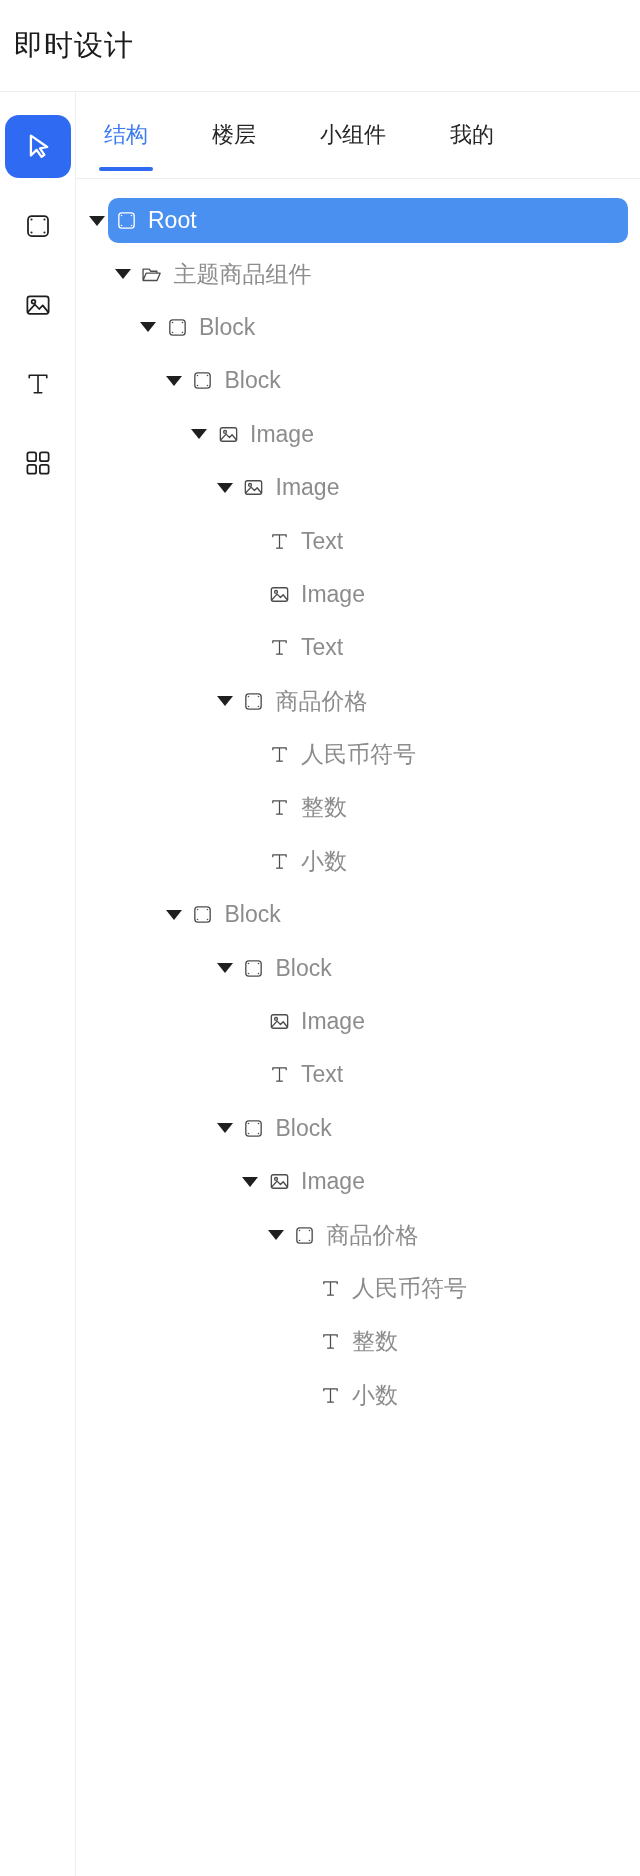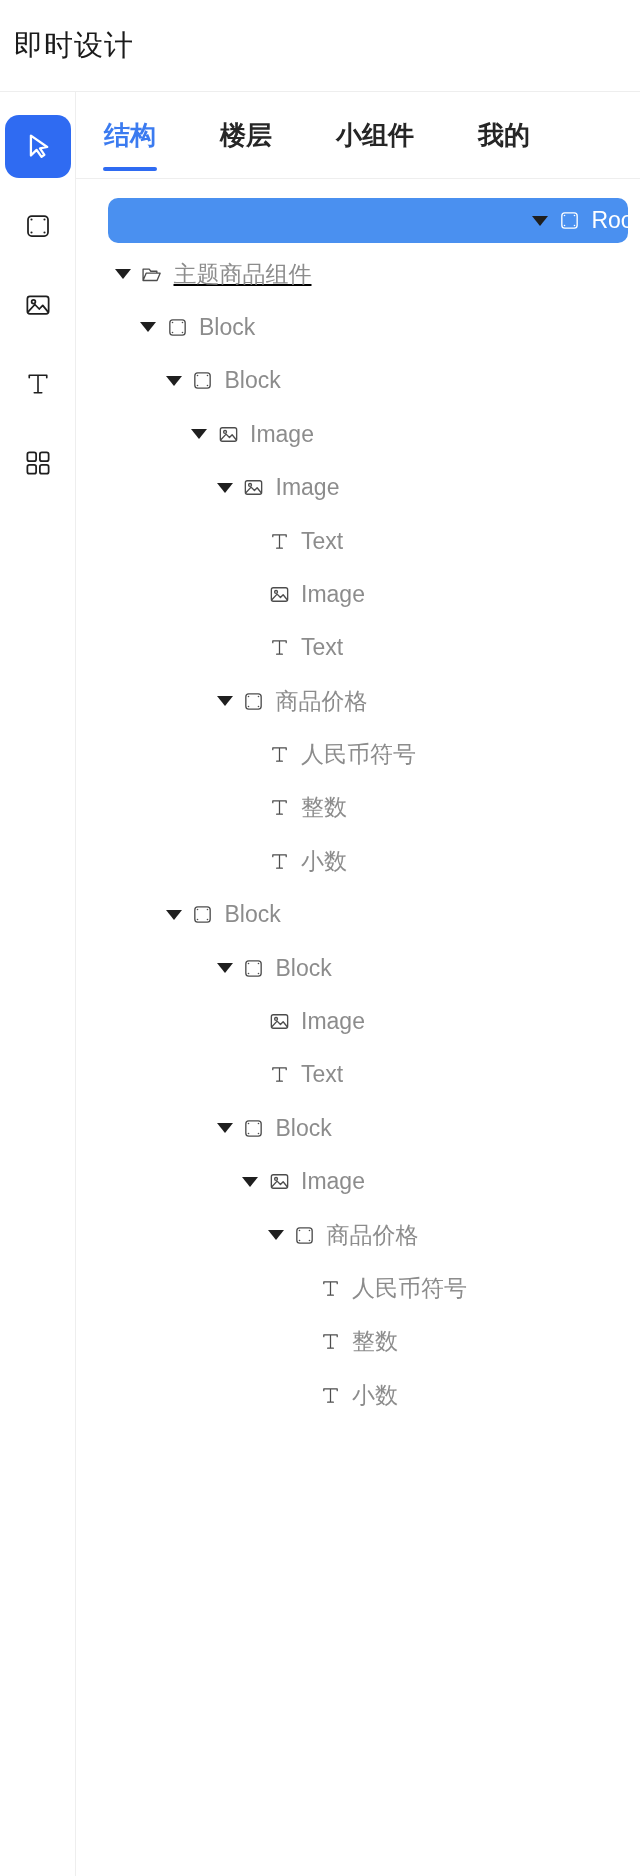--- a/index.html
+++ b/index.html
@@ -84,29 +84,28 @@
     height: 87px;
     flex: 0 0 87px;
     display: flex;
     align-items: flex-start;
     border-bottom: 1px solid #eeeeee;
     padding-top: 26px;
     padding-left: 22px;
   }
   .tab {
     position: relative;
-    font-size: 26px;
+    font-size: 22px;
     color: #262626;
     padding: 0 6px;
     margin-right: 52px;
     height: 60px;
     line-height: 34px;
     cursor: pointer;
     white-space: nowrap;
-    font-weight: bold;
   }
   .tab:last-child { margin-right: 0; }
   .tab.active { color: #3b7bf0; }
   .tab.active::after {
     content: "";
     position: absolute;
     left: 50%;
     transform: translateX(-50%);
     bottom: 7px;
     width: 54px;
@@ -238,37 +237,37 @@
       </div>
 
     <div class="panel">
       <div class="tabbar" id="tabbar">
           <div class="tab active">结构</div>
           <div class="tab">楼层</div>
           <div class="tab">小组件</div>
           <div class="tab">我的</div>
         </div>
       <div class="tree" id="tree">
-          <div class="tree-row selected" style="padding-left: 10px; justify-content: flex-end;">
+          <div class="tree-row selected" style="padding-left: 10px;">
             <div class="row-bg" style="left: 32px;"></div>
             <div class="twisty">
               <span class="caret"></span>
             </div>
             <div class="node-icon">
               <svg width="23" height="23" viewBox="0 0 24 24" fill="none" stroke="#ffffff" stroke-width="1.4" stroke-linecap="round" stroke-linejoin="round">
                 <rect x="4" y="4" width="16" height="16" rx="3"></rect>
                 <circle cx="6.8" cy="6.8" r="0.85" fill="#ffffff" stroke="none"></circle>
                 <circle cx="17.2" cy="6.8" r="0.85" fill="#ffffff" stroke="none"></circle>
                 <circle cx="6.8" cy="17.2" r="0.85" fill="#ffffff" stroke="none"></circle>
                 <circle cx="17.2" cy="17.2" r="0.85" fill="#ffffff" stroke="none"></circle>
               </svg>
             </div>
             <div class="node-label">Root</div>
           </div>
-          <div class="tree-row" style="padding-left: 35.5px; text-decoration: underline;">
+          <div class="tree-row" style="padding-left: 35.5px;">
             <div class="row-bg" style="left: 57.5px;"></div>
             <div class="twisty">
               <span class="caret"></span>
             </div>
             <div class="node-icon">
               <svg width="23" height="23" viewBox="0 0 24 24" fill="none" stroke="#4d4d4d" stroke-width="1.4" stroke-linecap="round" stroke-linejoin="round">
                 <path d="M3.2 18.3 L3.2 6.4 L9.6 6.4 L11.3 8.6 L17.6 8.6 L17.6 10.4 M3.2 18.3 L6.4 10.6 L21 10.6 L17.8 18.3 Z"></path>
               </svg>
             </div>
             <div class="node-label">主题商品组件</div>

